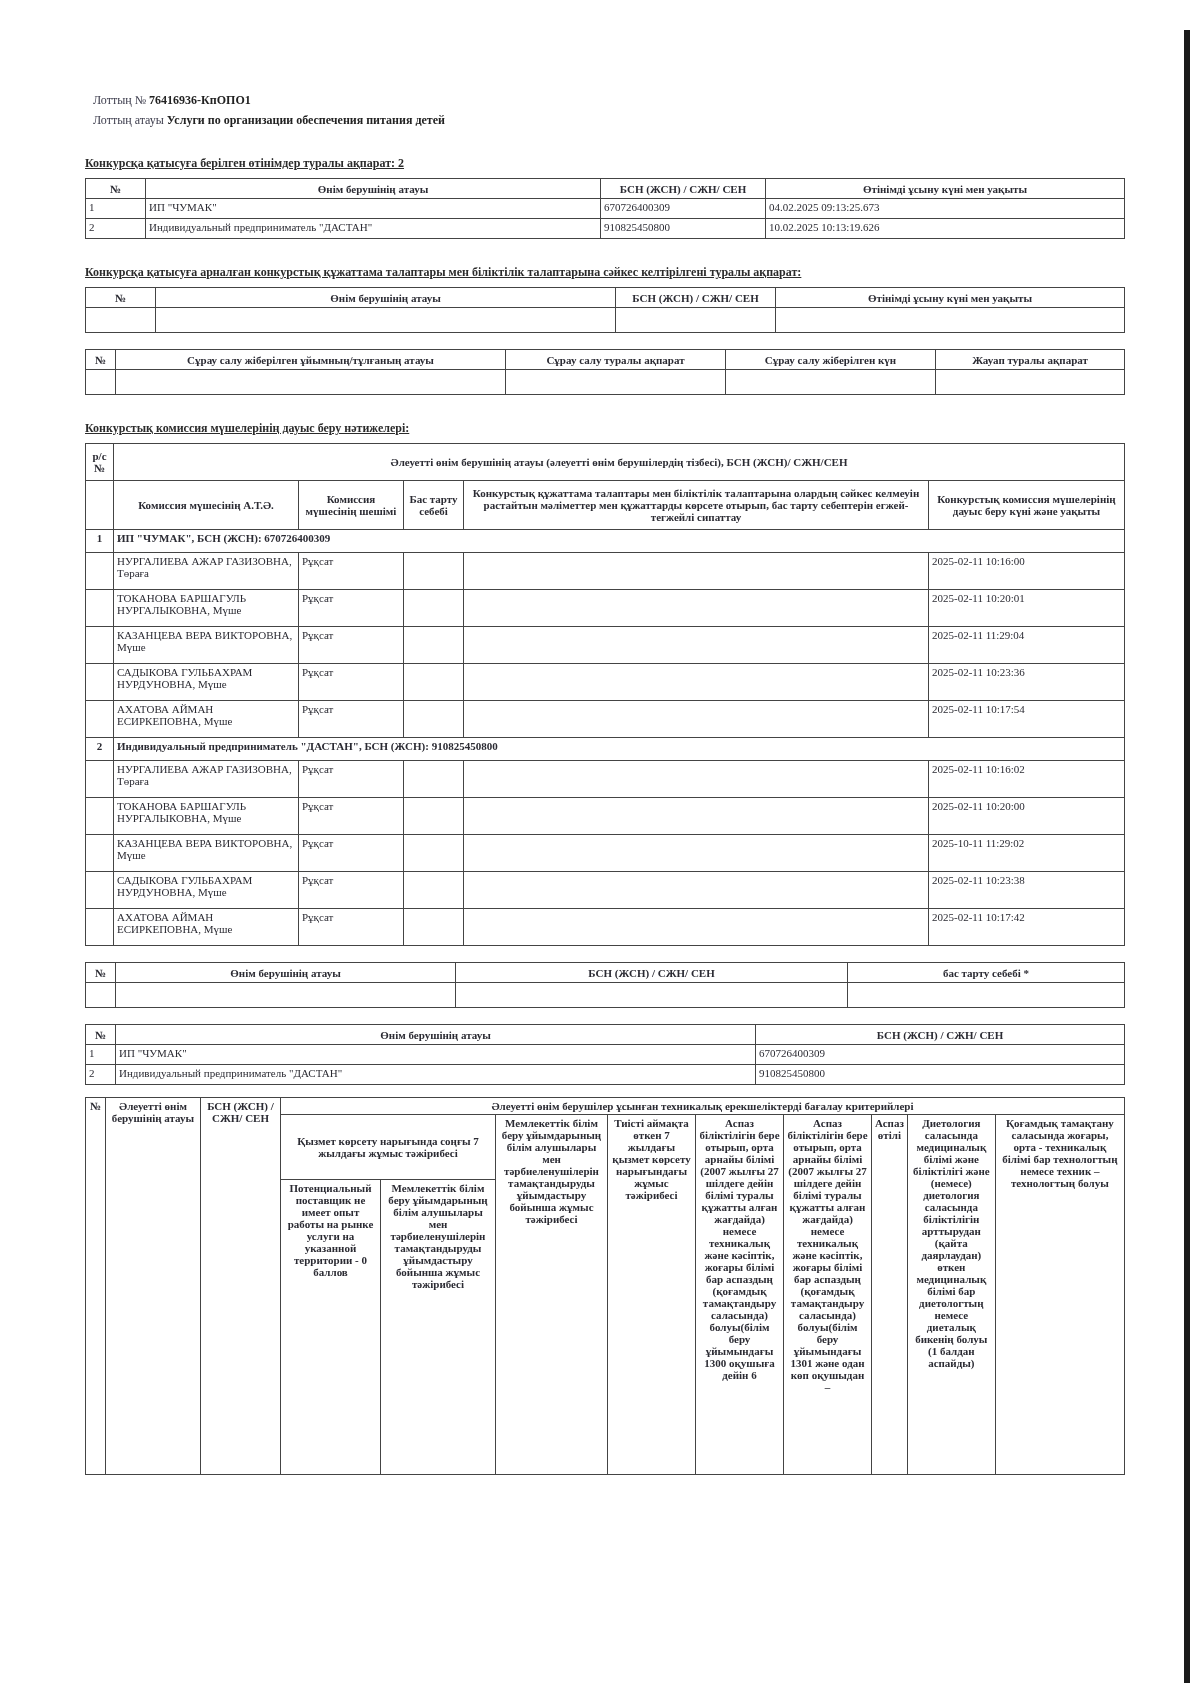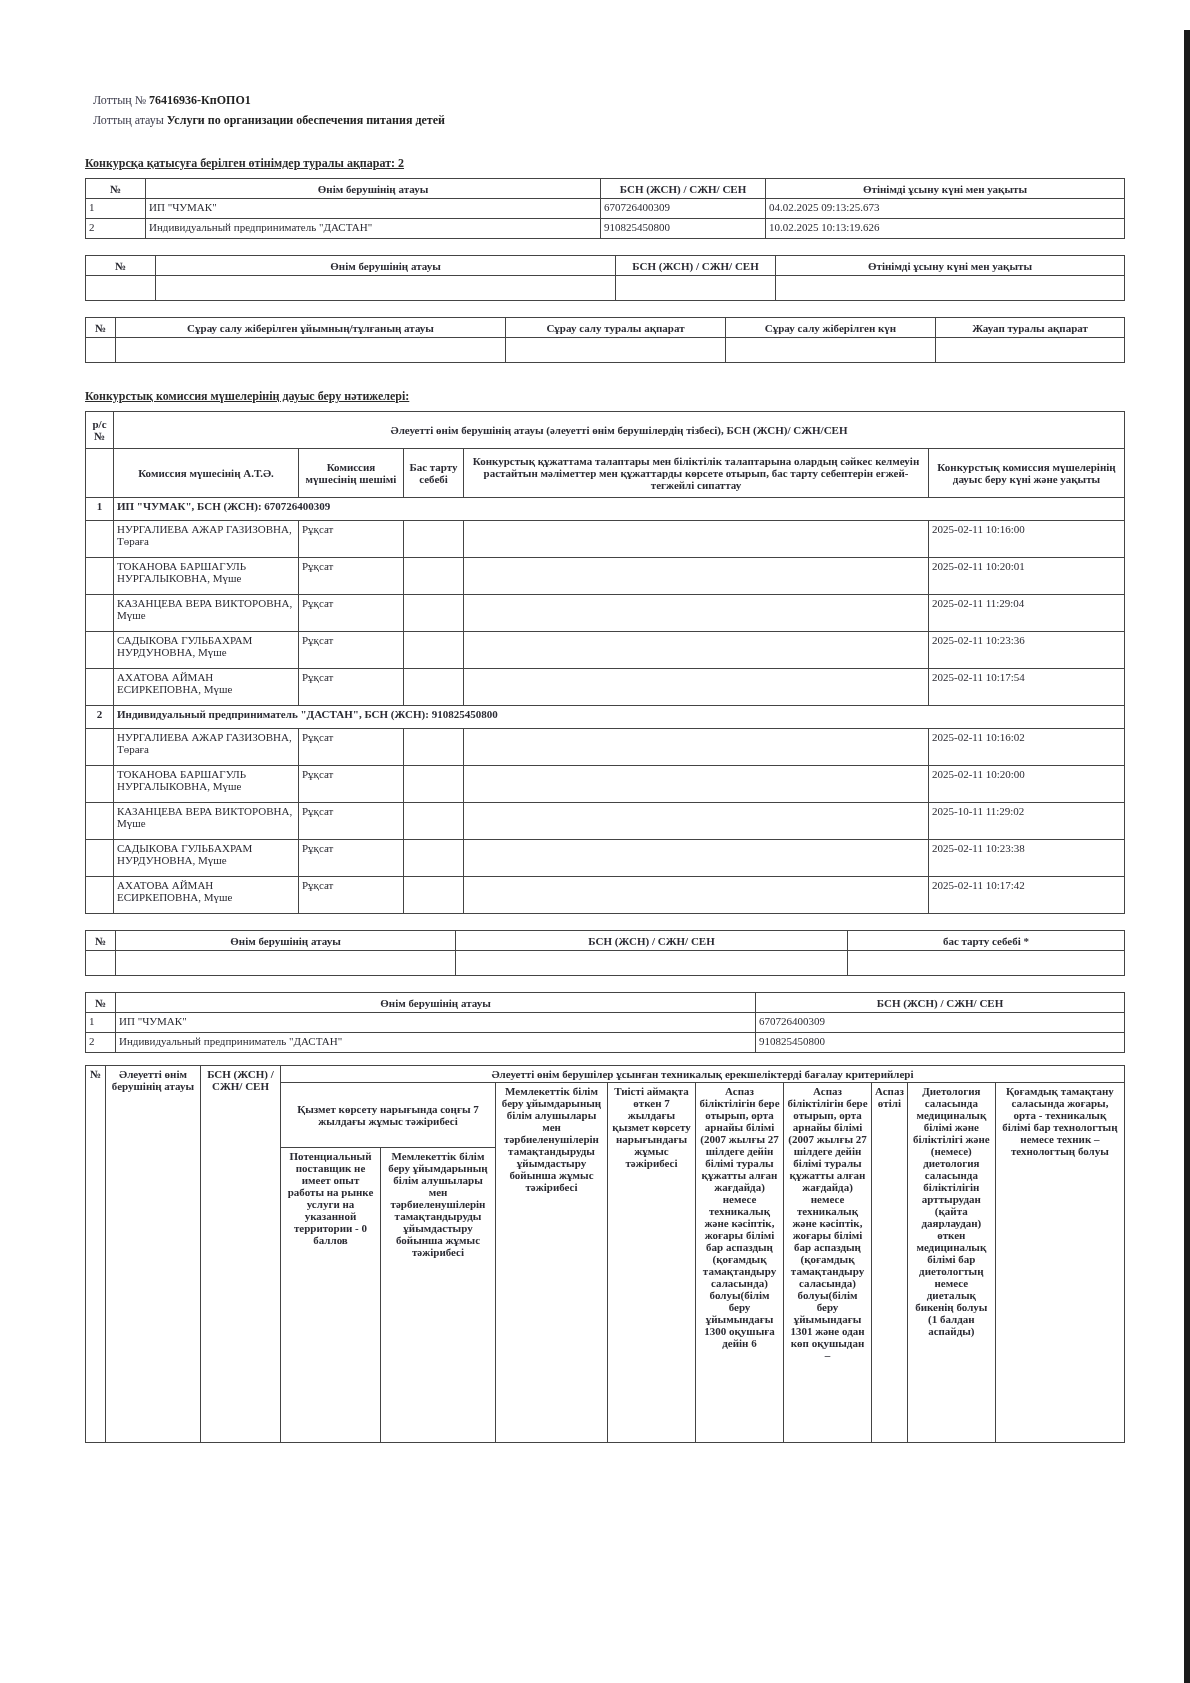--- a/index.html
+++ b/index.html
@@ -65,20 +65,21 @@
       <td>2</td>
       <td>Индивидуальный предприниматель "ДАСТАН"</td>
       <td>910825450800</td>
       <td>10.02.2025 10:13:19.626</td>
     </tr>
   </tbody>
     </table>
 
   <div class="gap"></div>
 
+  <div class="sec-title">Конкурсқа қатысуға арналған конкурстық құжаттама талаптары мен біліктілік талаптарына сәйкес келтірілгені туралы ақпарат:</div>
   <table>
     <colgroup>
         <col style="width:70px">
         <col style="width:460px">
         <col style="width:160px">
         <col>
       </colgroup>
     <tbody>
         <tr class="row-h">
       <th>№</th>

